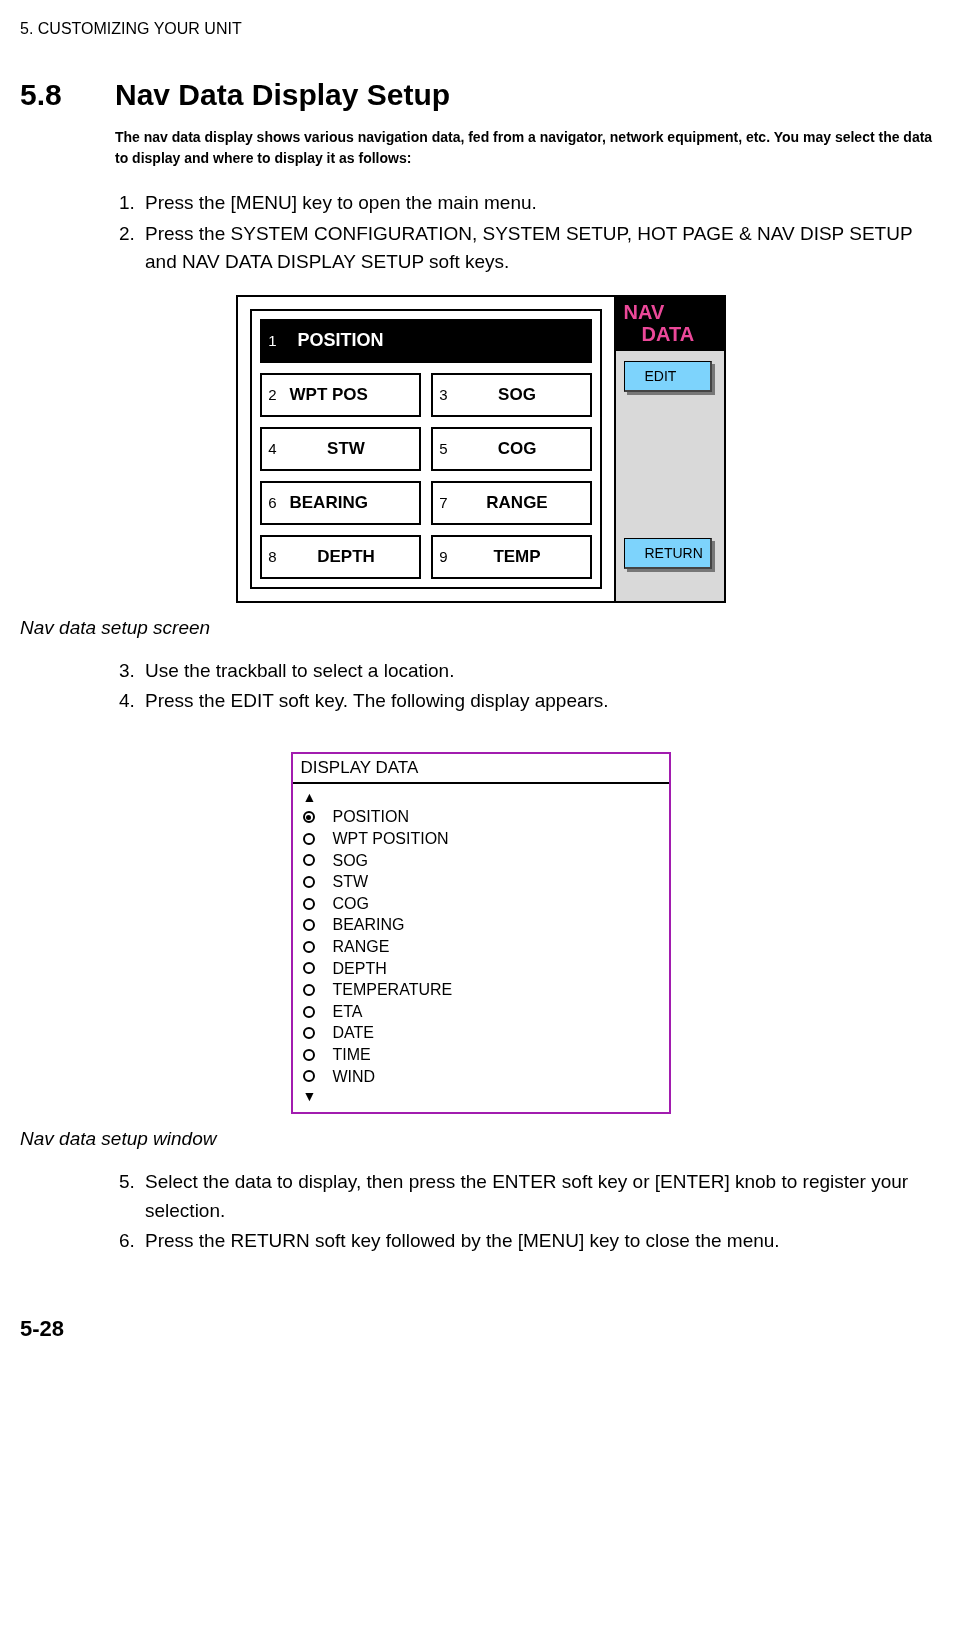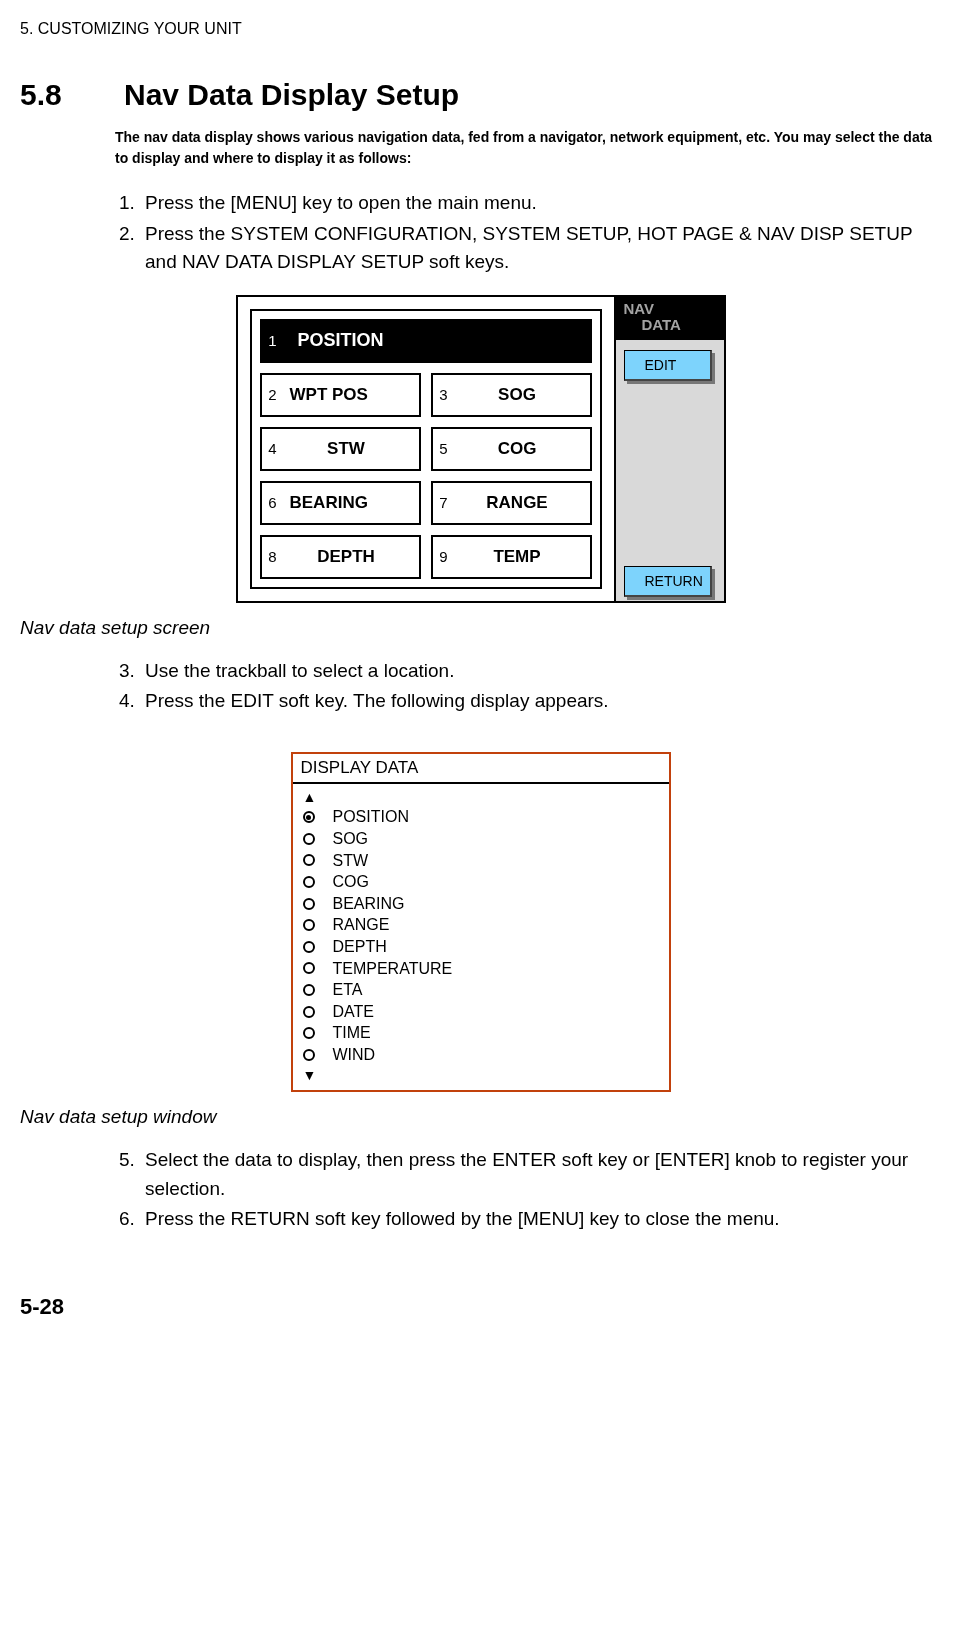--- a/index.html
+++ b/index.html
@@ -11,21 +11,20 @@
     width: 921px;
   }
   .chapter-header {
     font-size: 16px;
     margin-bottom: 40px;
   }
   .section-row {
     display: flex;
     align-items: baseline;
     margin-bottom: 15px;
-    gap: 9px;
   }
   .section-num {
     font-size: 30px;
     font-weight: bold;
     width: 95px;
   }
   .section-title {
     font-size: 30px;
     font-weight: bold;
   }
@@ -115,53 +114,53 @@
 
   .fig1-right {
     width: 110px;
     background: #d9d9d9;
     border-left: 2px solid #000;
     position: relative;
     box-sizing: border-box;
   }
   .nav-data-label {
     background: #000;
-    color: #a3a3a3;
-    font-weight: bold;
-    font-size: 15px;
+    color: #ec4899;
+    font-weight: bold;
+    font-size: 20px;
     padding: 4px 8px 6px 8px;
     line-height: 1.1;
   }
   .nav-data-label .indent { display: block; padding-left: 18px; }
 
   .softkey {
     background: #7dd3fc;
     border: 1px solid #000;
     border-right: 2px solid #444;
     border-bottom: 2px solid #444;
     box-shadow: 3px 3px 0px #777;
     font-size: 14px;
     padding: 6px 20px;
     margin: 10px 12px 0 8px;
   }
   .softkey-return {
     position: absolute;
-    bottom: 4px;
+    bottom: 32px;
     left: 8px;
     right: 12px;
     margin: 0;
   }
 
   
   .fig2-wrap {
     margin: 0 auto;
     width: 380px;
   }
   .fig2-outer {
-    border: 2px solid #c2410c;
+    border: 2px solid #a21caf;
     margin-top: 36px;
   }
   .fig2-header {
     border-bottom: 2px solid #000;
     padding: 4px 8px;
     font-size: 17px;
   }
   .fig2-body {
     padding: 4px 10px 6px 10px;
     font-size: 16px;
@@ -278,20 +277,24 @@
     <div class="fig2-header">DISPLAY DATA</div>
     <div class="fig2-body" id="fig2-body">
       <div class="arrow">▲</div>
 
       <div class="opt-row">
           <span class="radio selected"></span>
           <span>POSITION</span>
         </div>
         <div class="opt-row">
           <span class="radio"></span>
+          <span>WPT POSITION</span>
+        </div>
+        <div class="opt-row">
+          <span class="radio"></span>
           <span>SOG</span>
         </div>
         <div class="opt-row">
           <span class="radio"></span>
           <span>STW</span>
         </div>
         <div class="opt-row">
           <span class="radio"></span>
           <span>COG</span>
         </div>

